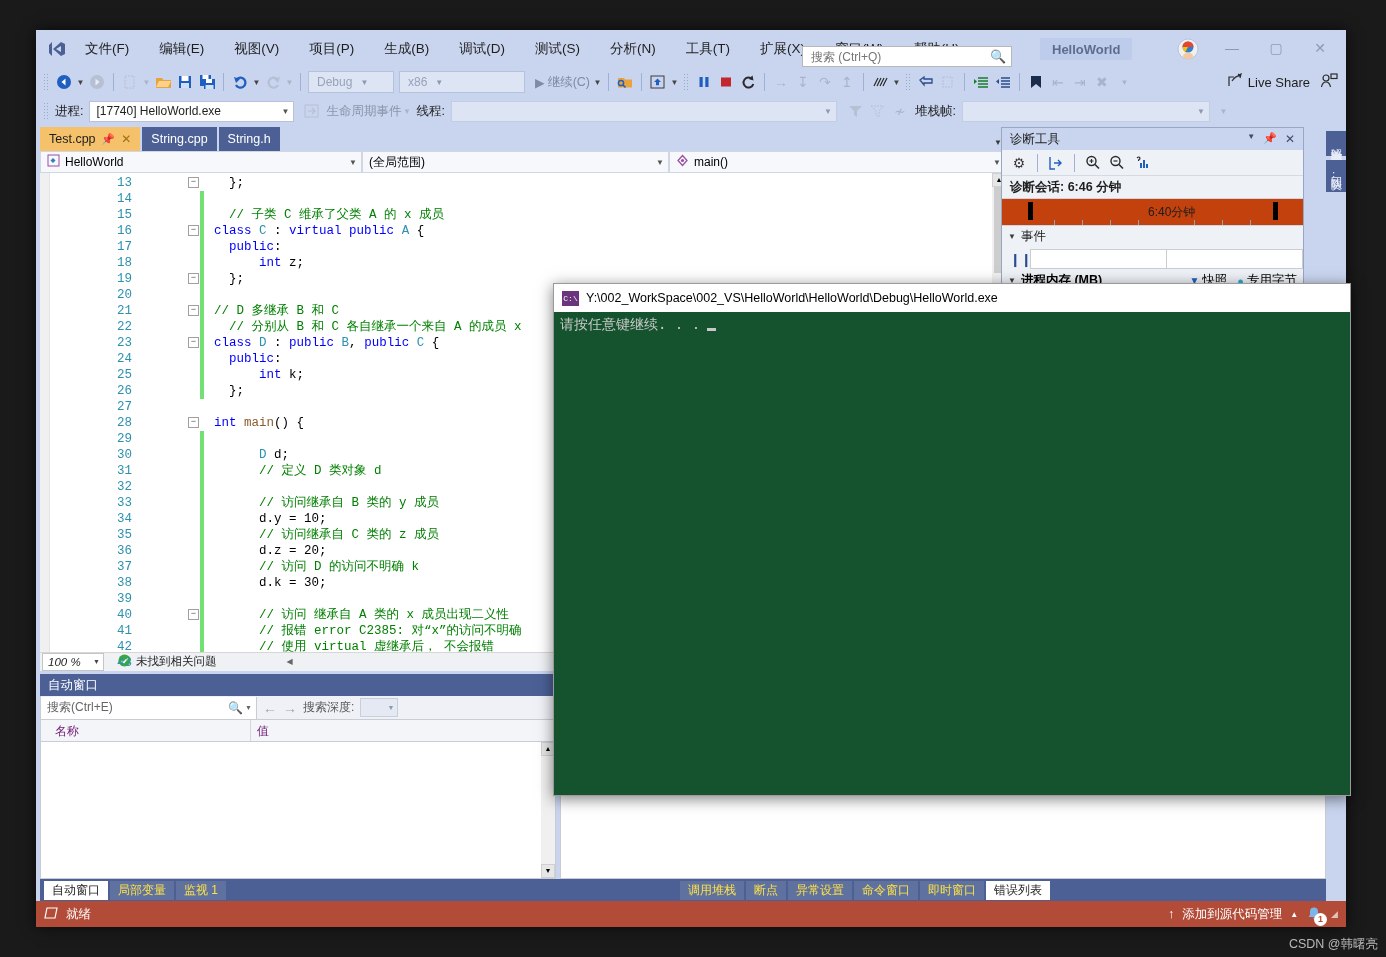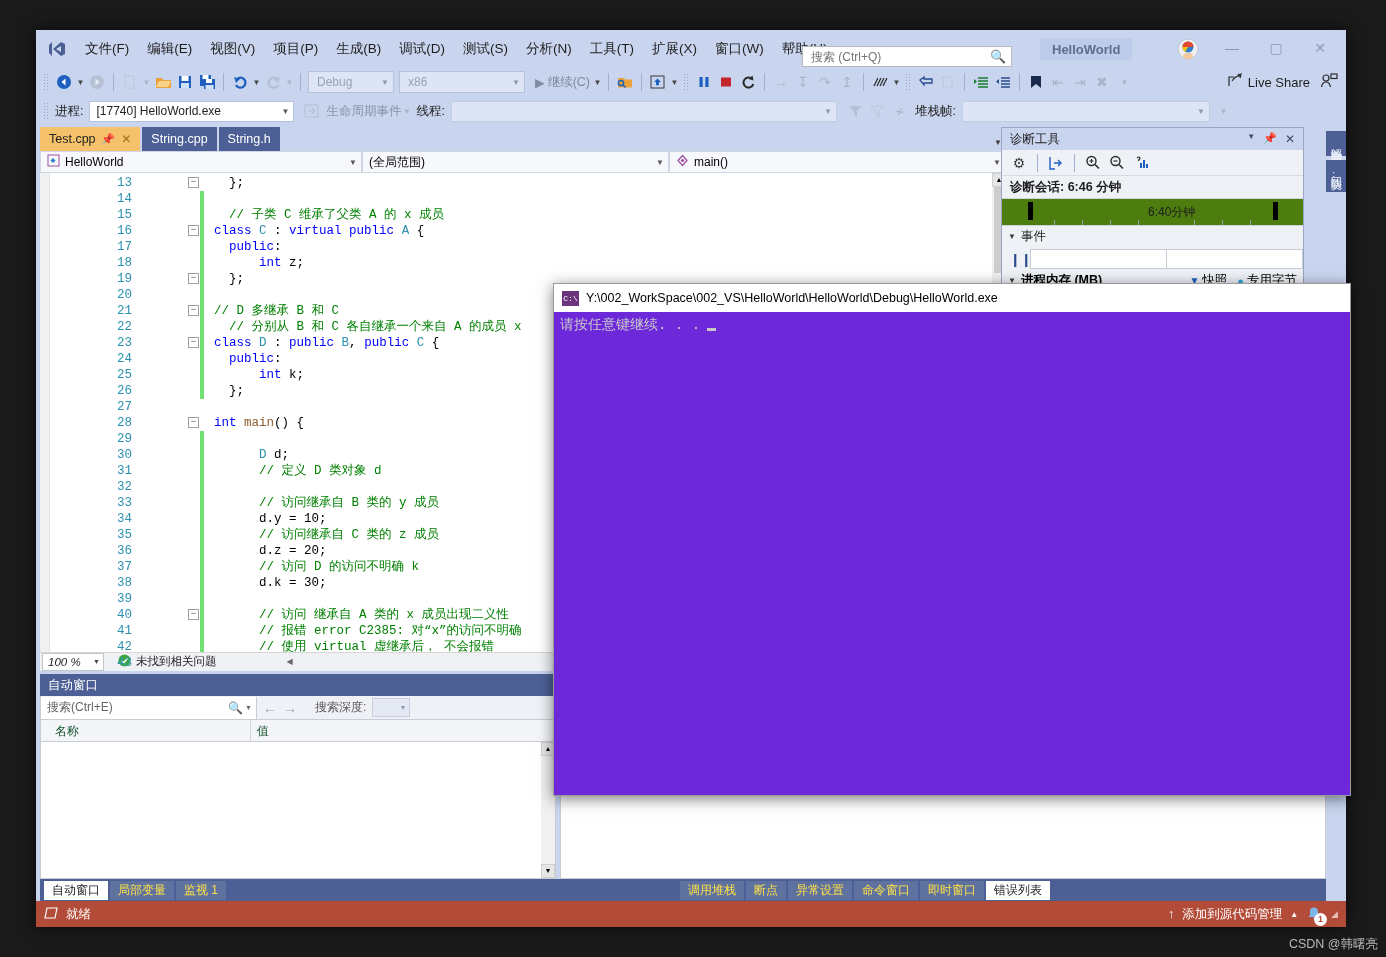--- a/index.html
+++ b/index.html
@@ -19,21 +19,21 @@
     box-shadow:0 0 14px rgba(0,0,0,.65);
     display:flex; flex-direction:column;
     overflow:hidden;
   }
   
   .titlebar{
     height:37px; display:flex; align-items:center; background:#c9d5ef;
     position:relative; flex:0 0 auto;
   }
   .vs-logo{ width:30px; height:30px; margin-left:6px; display:flex;align-items:center;justify-content:center; }
-  .menu{ display:flex; align-items:center; margin-left:4px; }
+  .menu{ display:flex; align-items:center; margin-left:4px;gap:12px; }
   .menu-item{
     padding:4px 9px; color:#1e1e1e; font-size:13.5px; white-space:nowrap;
     font-family:"Liberation Sans","DejaVu Sans",sans-serif;
   }
   .qsearch{
     position:absolute; left:766px; top:16px; width:210px; height:21px;
     background:#fff; border:1px solid #b8b8b8; display:flex; align-items:center;
     padding:0 4px 0 6px;
   }
   .qsearch input{
@@ -62,21 +62,21 @@
   .tb-sep{ width:1px;height:18px; background:#9fb0d4; margin:0 5px; }
   .tb-ico{ width:22px;height:22px; display:flex;align-items:center;justify-content:center;
            font-size:14px; color:#2a4b8d;}
   .tb-ico.dis{ color:#a9b4ca; }
   .caret{ width:11px;height:22px;display:flex;align-items:center;justify-content:center;
           font-size:8px;color:#444;}
   .caret.dis{color:#a9b4ca;}
   .combo{
     height:22px; border:1px solid #b6c2dc; background:#dde5f5; color:#97a3ba;
     display:flex; align-items:center; padding:0 4px 0 8px; font-size:12px;
-    justify-content:space-between;
+    justify-content:flex-start;
   }
   .combo .cv{ white-space:nowrap; overflow:hidden; }
   .combo .ca{ font-size:8px; padding-left:8px; color:#8d99b1;}
   .cont-btn{ display:flex;align-items:center;gap:3px;color:#7f8aa3;font-size:12.5px;padding:0 2px; }
 
   
   .toolbar2{ height:28px; display:flex; align-items:center; background:#c9d5ef;
              padding-left:4px; flex:0 0 auto;}
   .lbl{ font-size:12.5px; color:#1e1e1e; white-space:nowrap; }
   .lbl.dim{ color:#8a93a8; }
@@ -135,21 +135,21 @@
   .bottom-split{ height:205px; display:flex; flex:0 0 auto; margin-top:3px;}
   .autos-pane{ width:516px; background:#c9d5ef; display:flex;flex-direction:column;}
   .pane-title{ height:22px; background:#4c6096; color:#fff; font-size:12.5px;
                display:flex;align-items:center; padding:0 8px; }
   .autos-toolbar{ height:24px; background:#eff1f6; display:flex;align-items:center;
                   border:1px solid #c9ccd3; border-top:0; gap:6px; padding-right:4px;}
   .autos-search{ flex:0 0 216px; height:22px; background:#fff; border-right:1px solid #c9ccd3;
                  display:flex;align-items:center; padding:0 4px 0 6px; color:#666; font-size:12px;
                  justify-content:space-between;}
   .grid-head{ height:22px; background:#f4f5f8; border:1px solid #c9ccd3; border-top:0;
-              display:flex; font-size:12px; color:#14532d;}
+              display:flex; font-size:12px; color:#701a75;}
   .grid-head .c1{ width:210px; border-right:1px solid #d3d6dd; padding:3px 0 0 14px;}
   .grid-head .c2{ flex:1; padding:3px 0 0 6px;}
   .grid-body{ flex:1 1 auto; background:#fff; border:1px solid #c9ccd3; border-top:0;
               position:relative;}
   .grid-body .vsb{ position:absolute; right:0; top:0; bottom:0; width:14px; background:#f0f0f0;}
   .err-pane{ flex:1 1 auto; margin-left:4px; background:#c9d5ef; display:flex;flex-direction:column;}
   .err-body{ flex:1 1 auto; background:#fff; border:1px solid #c9ccd3;}
 
   
   .doctabs{ height:22px; display:flex; align-items:center; background:#4c6096;
@@ -171,21 +171,21 @@
   }
   .diag-title{ height:22px; background:#c9d5ef; display:flex;align-items:center;
                font-size:12.5px; color:#1e1e1e; padding:0 4px 0 8px; }
   .diag-title .sp{ margin-left:auto; display:flex; gap:8px; padding-right:4px; color:#3a4a6b;}
   .diag-tb{ height:26px; background:#eef1f6; display:flex;align-items:center; gap:2px;
             padding-left:6px; border-bottom:1px solid #d6dae3;}
   .diag-tb .i{ width:22px;height:22px;display:flex;align-items:center;justify-content:center;
                font-size:14px;color:#3a3a3a;}
   .diag-session{ height:22px; display:flex;align-items:center; padding-left:8px;
                  font-size:12.5px; font-weight:bold; color:#1e1e1e;}
-  .diag-ruler{ height:28px; background:#4d7c0f; border-top:1px solid #cfd4de;
+  .diag-ruler{ height:28px; background:#c2410c; border-top:1px solid #cfd4de;
                border-bottom:1px solid #cfd4de; position:relative;}
   .diag-ruler .mark{ position:absolute; top:3px; width:5px; height:18px; background:#000;}
   .diag-ruler .tick{ position:absolute; bottom:0; width:1px;height:5px;background:#9aa0ab;}
   .diag-ruler .rl{ position:absolute; left:146px; top:5px; font-size:12px;color:#1e1e1e;}
   .diag-sec{ height:20px; display:flex; align-items:center; gap:5px; padding-left:6px;
              font-size:12.5px; color:#1e1e1e; }
   .tri{ font-size:8px; color:#3a3a3a;}
   .diag-events{ height:26px; display:flex; align-items:center; padding-left:8px;}
   .diag-events .pz{ width:20px; color:#2a4b8d; font-size:13px;}
   .evtrack{ flex:1; height:20px; background:#fff; border:1px solid #c9ccd3; display:flex;}
@@ -199,21 +199,21 @@
   .console{
     position:absolute; left:553px; top:283px; width:798px; height:513px;
     border:1px solid #9a9a9a; box-shadow:0 3px 14px rgba(0,0,0,.5);
     display:flex; flex-direction:column; background:#000;
   }
   .console-title{ height:28px; background:#fff; display:flex;align-items:center;
                   padding-left:8px; gap:7px; font-size:12.5px; color:#000;}
   .con-ico{ width:17px;height:15px;background:#6a357d;color:#fff;font-size:8px;
             display:flex;align-items:center;justify-content:center;
             font-family:"Liberation Mono","DejaVu Sans Mono",monospace;}
-  .console-body{ flex:1; background:#6d28d9; color:#c8c8c8; padding:4px 6px;
+  .console-body{ flex:1; background:#14532d; color:#c8c8c8; padding:4px 6px;
                  font-family:"DejaVu Sans Mono","Liberation Mono",monospace; font-size:14px;}
   .caret-blk{ display:inline-block; width:9px;height:3px; background:#c8c8c8;
               vertical-align:bottom; margin-bottom:3px; margin-left:7px;}
 
   .watermark{ position:absolute; right:8px; bottom:4px; color:#b9b9b9; font-size:12.5px;}
 </style>
 </head>
 <body>
 
 <div id="vs-window">
@@ -710,21 +710,21 @@
           <div class="autos-toolbar">
             <div class="autos-search">
               <span>搜索(Ctrl+E)</span>
               <span style="display:flex;align-items:center;gap:2px;">
                 <span>🔍</span>
                 <span style="font-size:7px;">▼</span>
               </span>
             </div>
             <span style="color:#9aa3b5;font-size:14px;">←</span>
             <span style="color:#9aa3b5;font-size:14px;">→</span>
-            <span style="font-size:12px;color:#5a5a5a;margin-left:12px;">搜索深度:</span>
+            <span style="font-size:12px;color:#5a5a5a;">搜索深度:</span>
             <div style="width:38px;height:19px;background:#e4e9f3;border:1px solid #c7cedd;display:flex;align-items:center;justify-content:flex-end;padding-right:3px;font-size:7px;color:#8d99b1;">▼</div>
           </div>
           <div class="grid-head">
             <div class="c1">名称</div>
             <div class="c2">值</div>
           </div>
           <div class="grid-body">
             <div class="vsb">
               <div style="height:14px;background:#e6e6e6;border:1px solid #d0d0d0;font-size:7px;text-align:center;line-height:12px;">▲</div>
               <div style="position:absolute;bottom:0;width:14px;height:14px;background:#e6e6e6;border:1px solid #d0d0d0;font-size:7px;text-align:center;line-height:12px;">▼</div>

